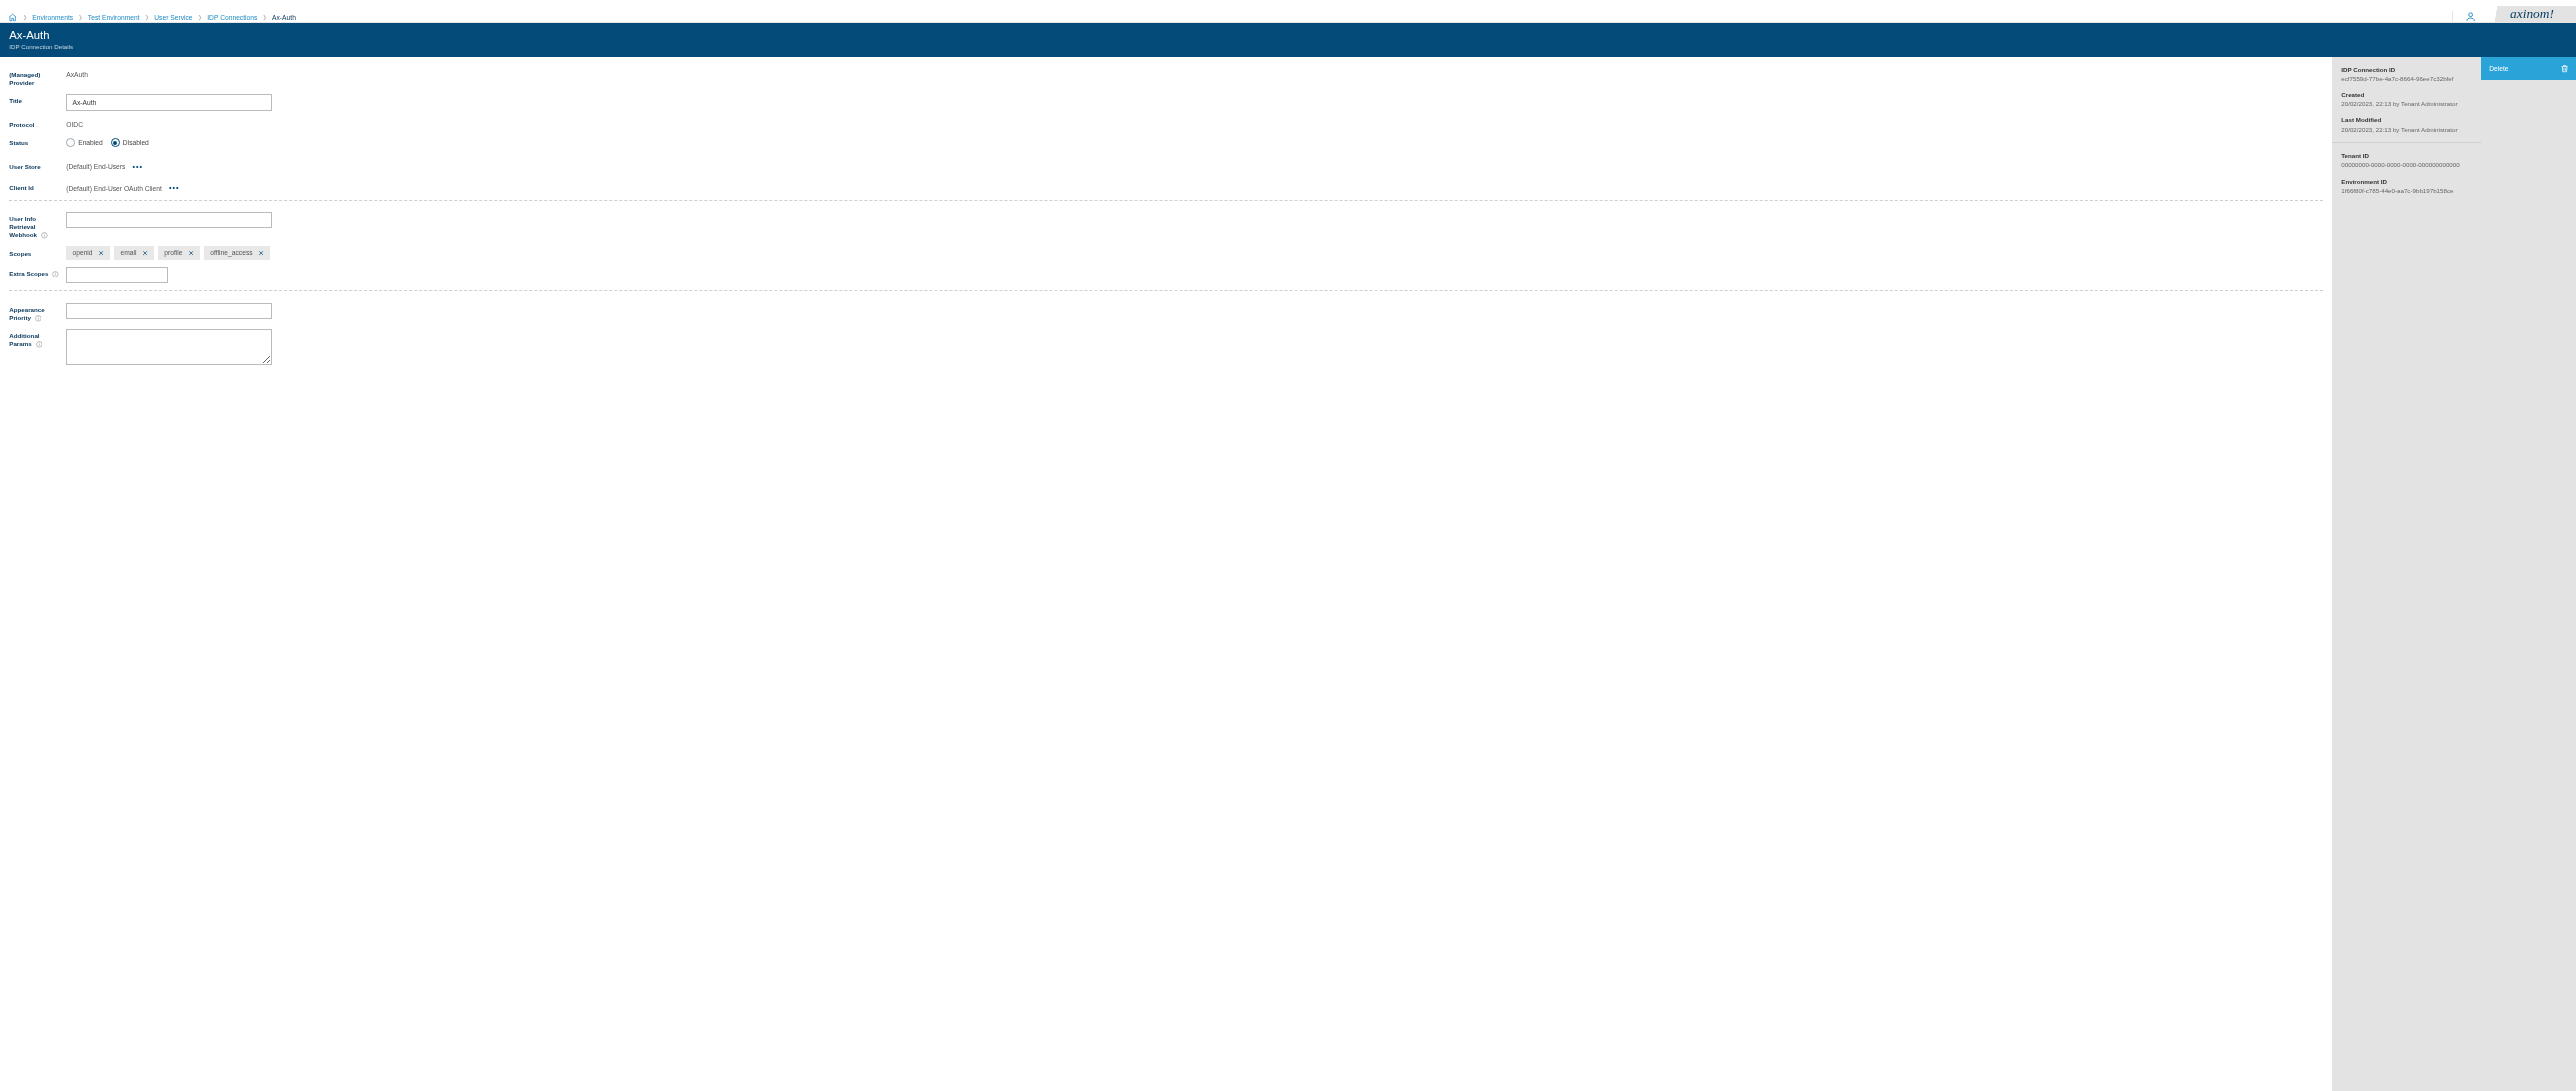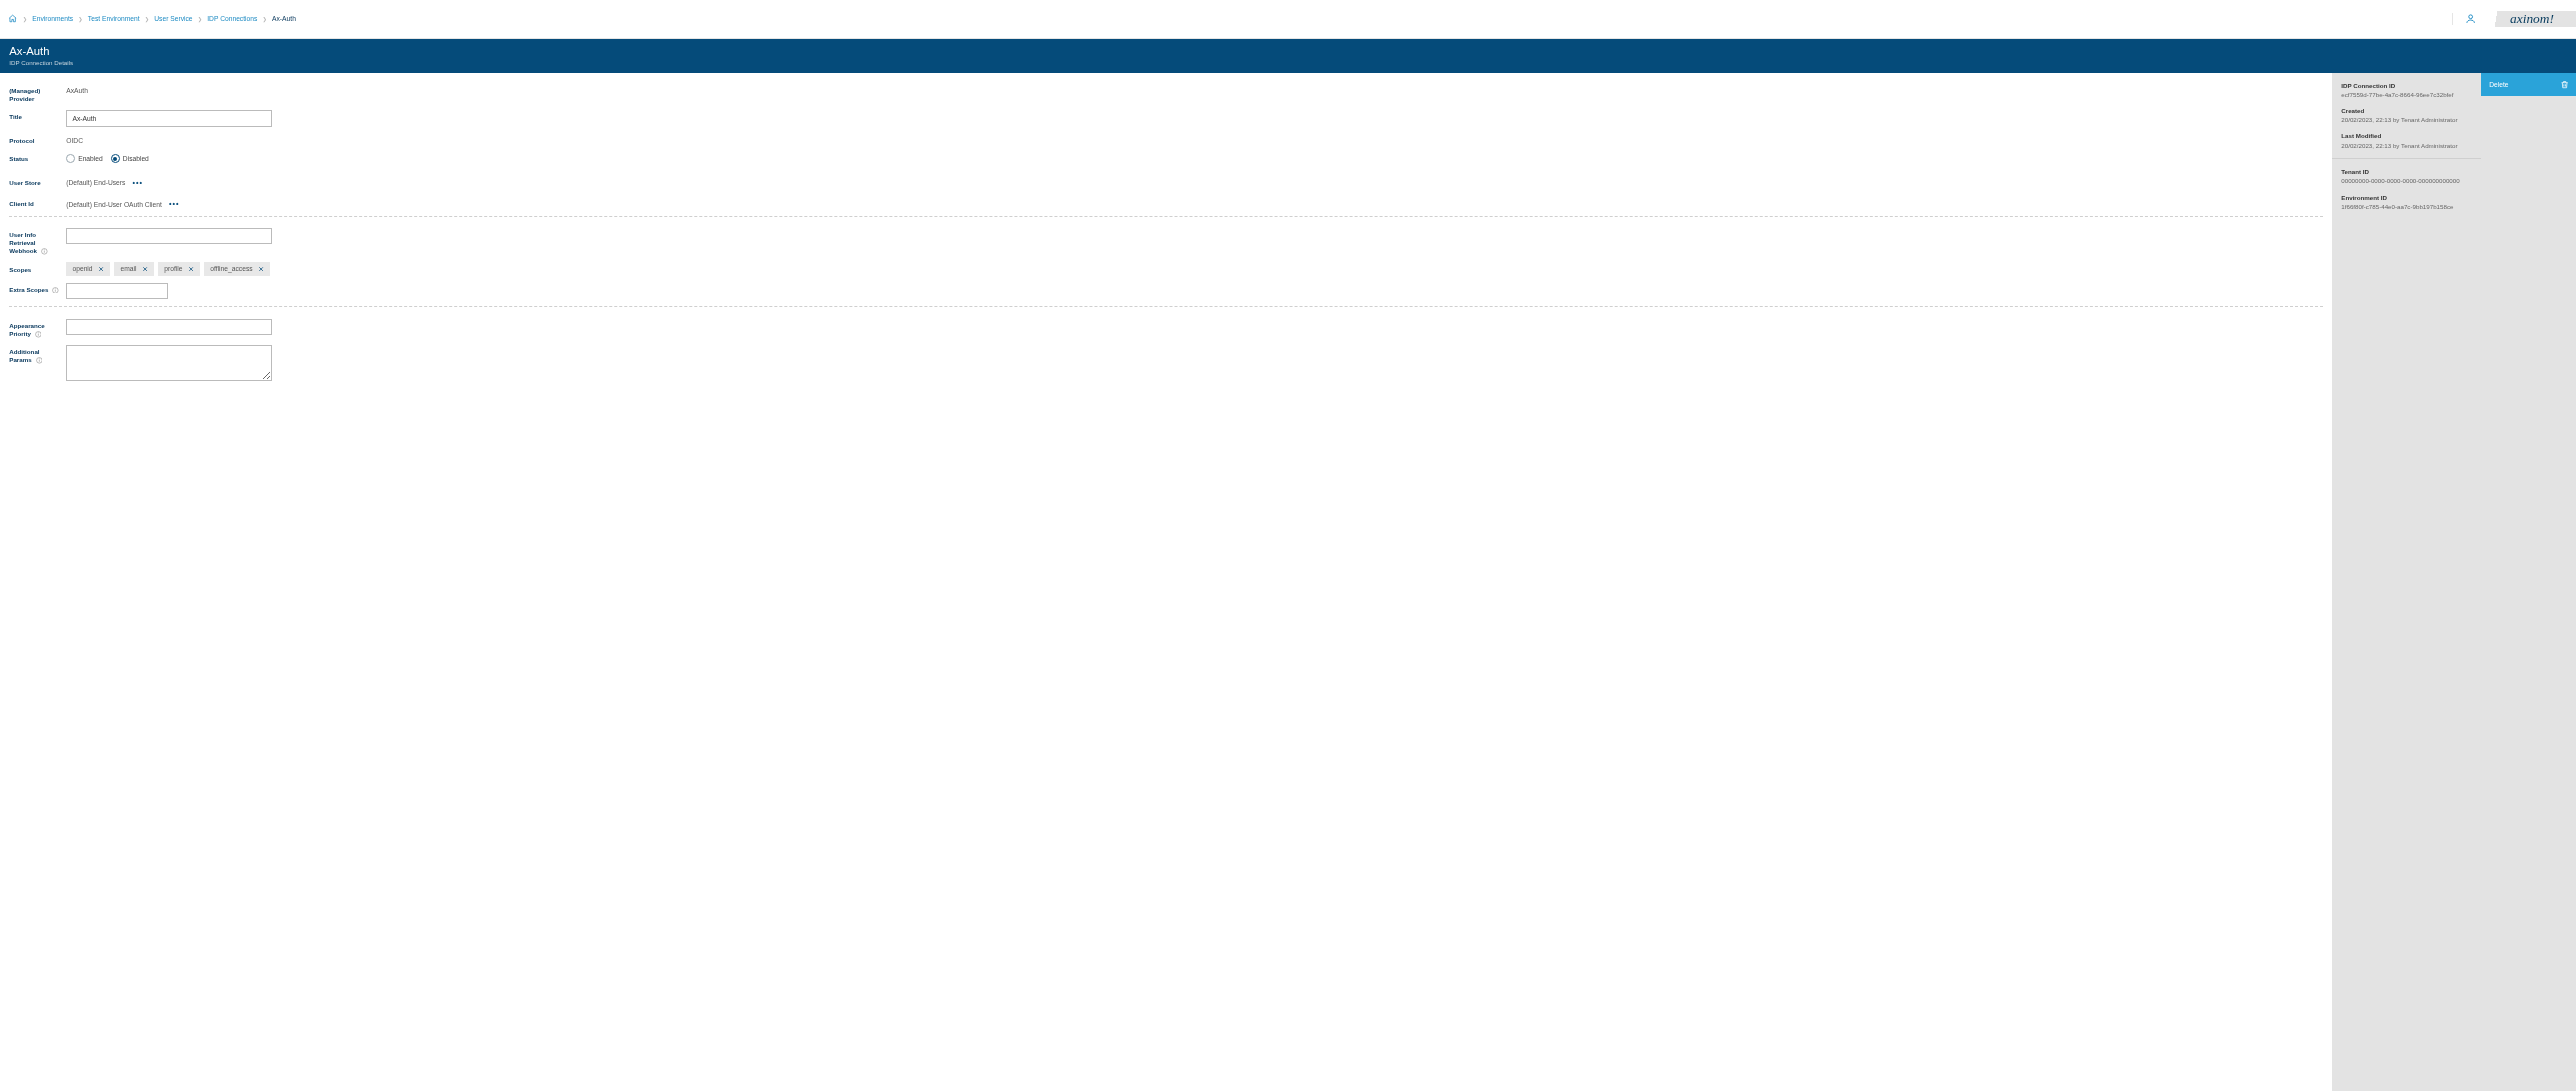--- a/index.html
+++ b/index.html
@@ -1,20 +1,20 @@
 <!DOCTYPE html>
 <html><head>
 <meta charset="utf-8">
 <style>
   * { box-sizing: border-box; margin: 0; padding: 0; }
   html, body { height: 100%; font-family: "Segoe UI", Arial, sans-serif; font-size: 6.7px; color: #333; background: #fff; }
   body { display: flex; flex-direction: column; }
 
   
-  .topbar { height: 39px; display: flex; align-items: center; border-bottom: 0.5px solid #e5e5e5; }
+  .topbar { height: 23px; display: flex; align-items: flex-end; border-bottom: 0.5px solid #e5e5e5; }
   .breadcrumb-area { flex: 1; display: flex; align-items: center; padding-left: 8.2px; gap: 5.2px; }
   .breadcrumb-area .home-icon { display:flex; align-items:center; }
   .breadcrumb-sep { color: #b8b8b8; font-size: 5.2px; }
   .breadcrumb-link { color: #1e8bc3; text-decoration: none; font-size: 6.7px; }
   .breadcrumb-current { color: #05355a; font-size: 6.7px; }
   .user-area { width: 36px; display:flex; align-items:center; justify-content:center; border-left:0.5px solid #e5e5e5; }
   .brand-area { width: 88px; background: linear-gradient(100deg, #fff 0 9.3px, #e3e3e3 9.3px); display:flex; align-items:center; justify-content:center; }
   .brand-text { font-family: "Brush Script MT", cursive; font-size: 13.4px; color:#063a5d; font-style: italic; }
 
   

